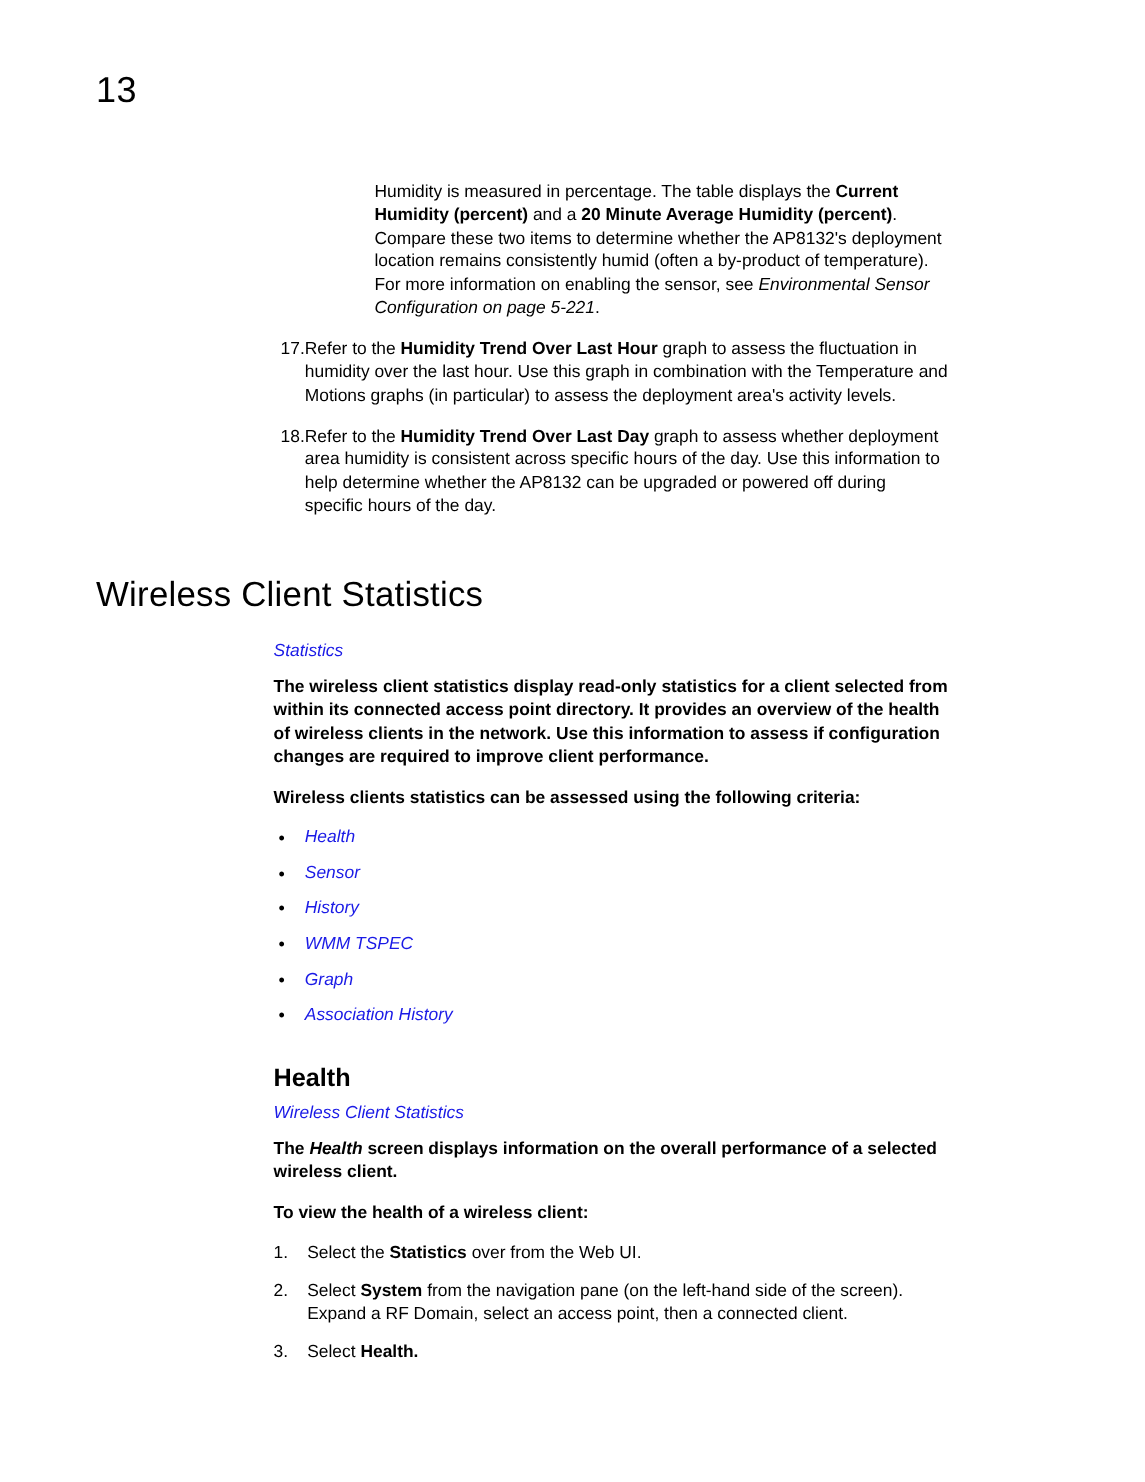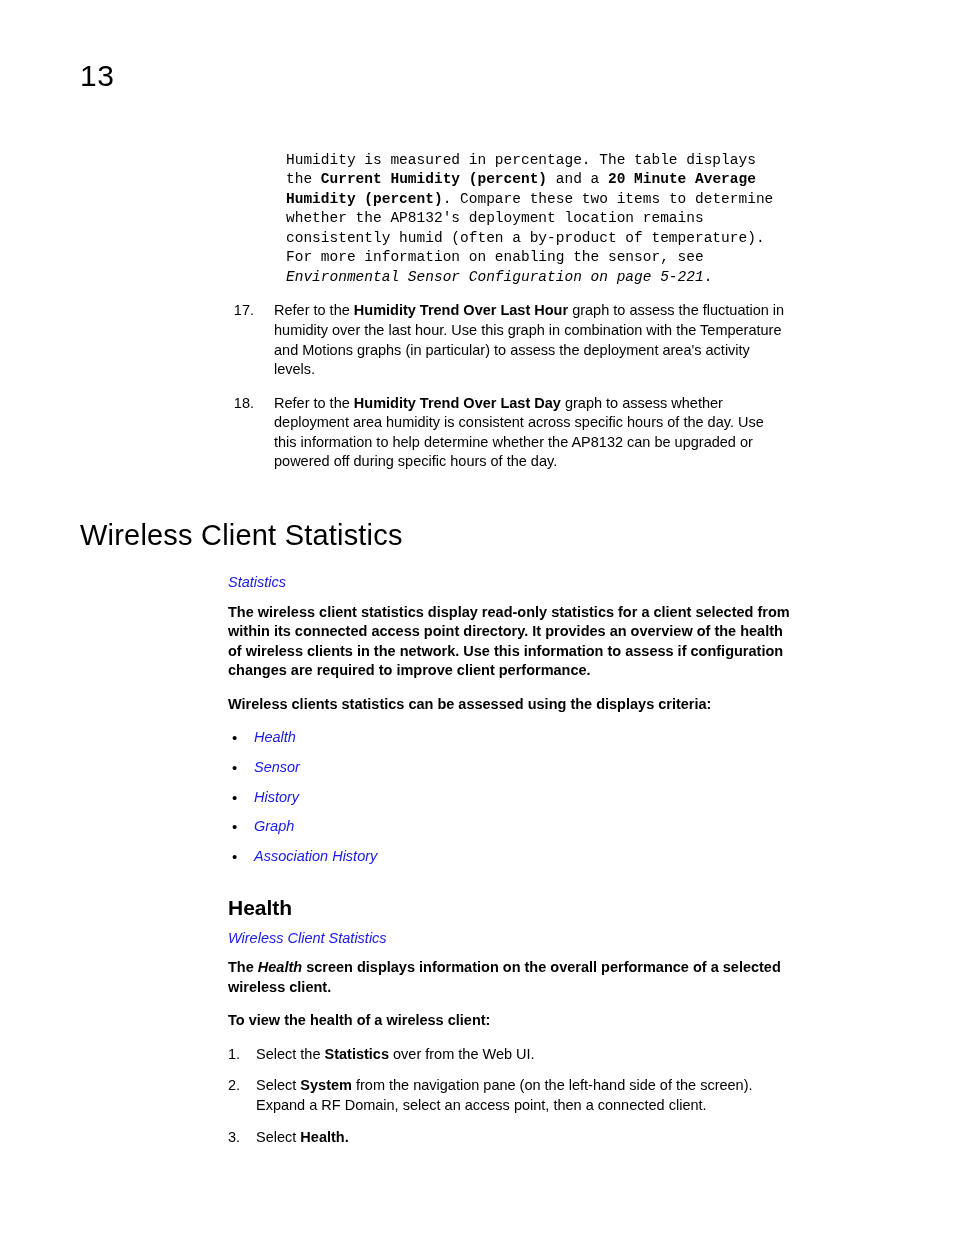--- a/index.html
+++ b/index.html
@@ -23,27 +23,26 @@
     font-family: "Helvetica Neue", Arial, sans-serif;
     font-size: 30px;
     font-weight: 400;
     letter-spacing: 0.5px;
   }
   .body-col {
     margin-left: 148px;
     margin-top: 54px;
   }
   .indent-para {
-    margin-left: 58px;
+    margin-left: 84px;
     margin-bottom: 14px;
-    font-family: Liberation Mono, monospace;
   }
   .numbered-row {
     display: flex;
-    gap: 20px;
+    gap: 0;
     margin-bottom: 14px;
   }
   .numbered-row .num {
     width: 26px;
     text-align: right;
     flex: none;
   }
   .numbered-row .txt {
     flex: 1 1 auto;
   }
@@ -136,26 +135,27 @@
     </div>
 
     <div class="h1">Wireless Client Statistics</div>
 
     <p class="section-link-row">
       <a class="link">Statistics</a>
     </p>
 
     <p class="para">The wireless client statistics display read-only statistics for a client selected from within its connected access point directory. It provides an overview of the health of wireless clients in the network. Use this information to assess if configuration changes are required to improve client performance.</p>
 
-    <p class="para">Wireless clients statistics can be assessed using the displays criteria:</p>
+    <p class="para">Wireless clients statistics can be assessed using the following criteria:</p>
 
     <ul class="bullets">
       <li><a class="link">Health</a></li>
       <li><a class="link">Sensor</a></li>
       <li><a class="link">History</a></li>
+      <li><a class="link">WMM TSPEC</a></li>
       <li><a class="link">Graph</a></li>
       <li><a class="link">Association History</a></li>
     </ul>
 
     <div class="h2">Health</div>
 
     <p class="section-link-row">
       <a class="link">Wireless Client Statistics</a>
     </p>
 

